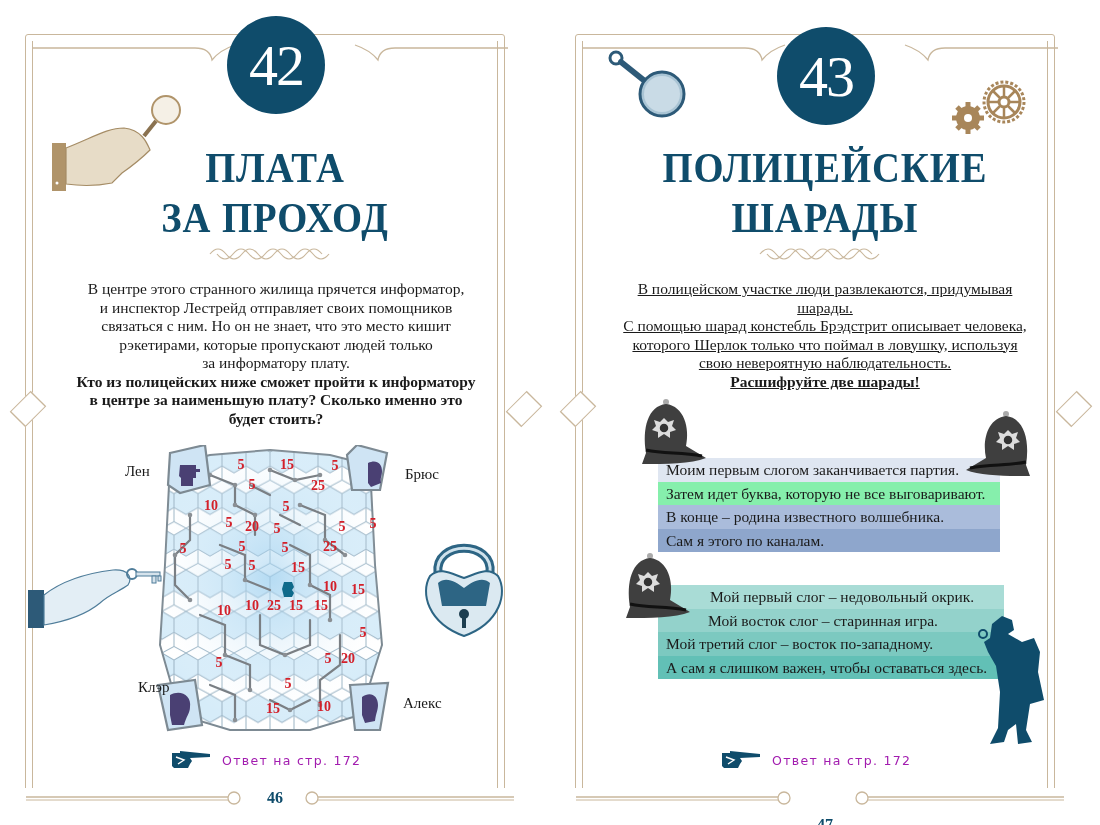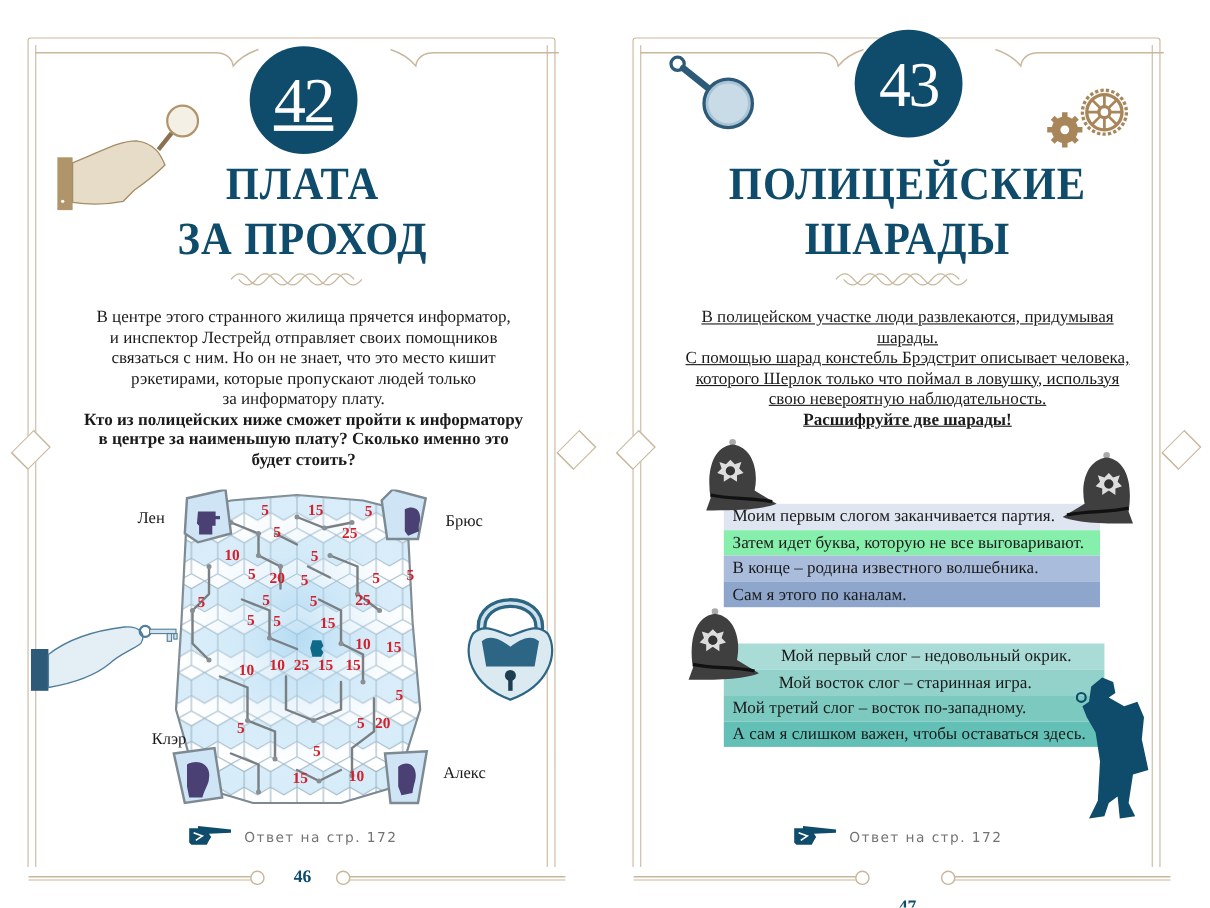--- a/index.html
+++ b/index.html
@@ -7,21 +7,21 @@
   .page { position:absolute; top:0; width:550px; height:825px; }
   .page.left { left:0; }
   .page.right { left:550px; }
   .frame-outer { position:absolute; border:1.5px solid #c9b79c; border-radius:3px; }
   .frame-inner { position:absolute; border:1.5px solid #c9b79c; }
   .badge { position:absolute; width:98px; height:98px; border-radius:50%; background:#0f4c6b; color:#fff; display:flex; align-items:center; justify-content:center; font-size:58px; font-family:"Liberation Serif",serif; letter-spacing:-2px; }
   .title { position:absolute; left:0; width:550px; text-align:center; color:#0f4c6b; font-weight:bold; font-size:42px; line-height:50px; letter-spacing:1px; font-family:"Liberation Serif",serif; }
   .title div { transform:scaleX(0.92); }
   .intro { position:absolute; text-align:center; font-size:15.5px; line-height:18.5px; color:#1a1a1a; }
   .intro b { font-weight:bold; }
-  .answer { position:absolute; display:flex; align-items:center; gap:10px; color:#737373; font-family:"DejaVu Sans",sans-serif; font-size:12.5px; letter-spacing:1.3px; }
+  .answer { position:absolute; display:flex; align-items:center; gap:10px; color:#a21caf; font-family:"DejaVu Sans",sans-serif; font-size:12.5px; letter-spacing:1.3px; }
   .pagenum { position:absolute; color:#0f4c6b; font-weight:bold; font-size:16px; font-family:"Liberation Serif",serif; }
   .diamond { position:absolute; width:20px; height:20px; border:1.3px solid #c9b79c; transform:rotate(45deg) scaleY(1.35); background:#fff; }
   .label { position:absolute; font-size:15px; color:#1a1a1a; }
   .riddle { position:absolute; }
   .riddle .row { height:23.5px; line-height:23.5px; font-size:15.5px; padding-left:8px; color:#1a1a1a; white-space:nowrap; }
   .num { position:absolute; color:#d3202a; font-weight:bold; font-size:14px; font-family:"Liberation Serif",serif; transform:translate(-50%,-50%); }
 </style>
 </head>
 <body>
 
@@ -37,21 +37,21 @@
   <svg style="position:absolute;left:20px;top:788px" width="500" height="20">
     <rect x="0" y="0" width="500" height="20" fill="#fff"></rect>
     <line x1="6" y1="9" x2="208" y2="9" stroke="#c9b79c" stroke-width="1.3"></line>
     <line x1="6" y1="12" x2="208" y2="12" stroke="#c9b79c" stroke-width="1"></line>
     <circle cx="214" cy="10" r="6" stroke="#c9b79c" stroke-width="1.3" fill="#fff"></circle>
     <circle cx="292" cy="10" r="6" stroke="#c9b79c" stroke-width="1.3" fill="#fff"></circle>
     <line x1="298" y1="9" x2="494" y2="9" stroke="#c9b79c" stroke-width="1.3"></line>
     <line x1="298" y1="12" x2="494" y2="12" stroke="#c9b79c" stroke-width="1"></line>
   </svg>
 
-  <div class="badge" style="left:227px;top:42px;text-decoration:underline;">42</div>
+  <div class="badge" style="left:227px;top:16px;">42</div>
 
   <svg style="position:absolute;left:52px;top:88px" width="130" height="110" viewBox="0 0 130 110">
     <rect x="0" y="55" width="14" height="48" fill="#b0946a"></rect>
     <path d="M14,60 C40,50 55,40 72,40 C90,42 95,55 98,62 C90,70 80,78 70,85 L60,95 C45,98 28,98 14,96 Z" fill="#e7dcc7" stroke="#a58c65" stroke-width="1.2"></path>
     <circle cx="114" cy="22" r="14" fill="#f5f0e6" stroke="#b0946a" stroke-width="2"></circle>
     <line x1="104" y1="33" x2="92" y2="48" stroke="#8a7250" stroke-width="4"></line>
     <circle cx="5" cy="95" r="1.5" fill="#fff"></circle>
   </svg>
 
   <div class="title" style="top:143px;">
@@ -177,21 +177,21 @@
       <span class="num" style="left: 219px; top: 663px;">5</span>
       <span class="num" style="left: 328px; top: 659px;">5</span>
       <span class="num" style="left: 348px; top: 659px;">20</span>
       <span class="num" style="left: 288px; top: 684px;">5</span>
       <span class="num" style="left: 273px; top: 709px;">15</span>
       <span class="num" style="left: 324px; top: 707px;">10</span>
     </div>
 
   <div class="label" style="left:125px;top:463px;">Лен</div>
   <div class="label" style="left:405px;top:466px;">Брюс</div>
-  <div class="label" style="left:138px;top:664px;">Клэр</div>
+  <div class="label" style="left:138px;top:679px;">Клэр</div>
   <div class="label" style="left:403px;top:695px;">Алекс</div>
 
   <svg style="position:absolute;left:28px;top:555px" width="140" height="75" viewBox="0 0 140 75">
     <rect x="0" y="35" width="16" height="38" fill="#2d5a78"></rect>
     <path d="M16,40 C35,25 60,18 85,15 C100,14 105,22 100,30 C92,36 80,40 72,48 C60,58 40,66 16,70 Z" fill="#e3eef5" stroke="#4f7d9a" stroke-width="1.2"></path>
     <circle cx="104" cy="19" r="5" fill="none" stroke="#4f7d9a" stroke-width="2"></circle>
     <rect x="108" y="17" width="24" height="4" fill="#d6e3ec" stroke="#4f7d9a" stroke-width="1"></rect>
     <rect x="124" y="21" width="4" height="7" fill="#d6e3ec" stroke="#4f7d9a" stroke-width="1"></rect>
     <rect x="130" y="21" width="3" height="5" fill="#d6e3ec" stroke="#4f7d9a" stroke-width="1"></rect>
   </svg>

